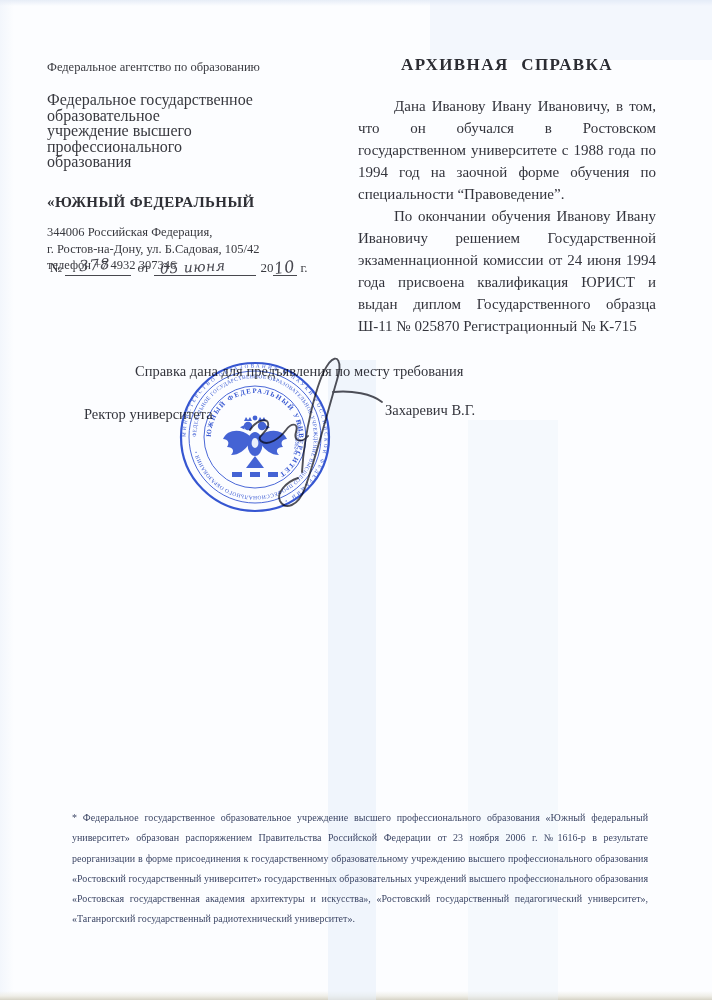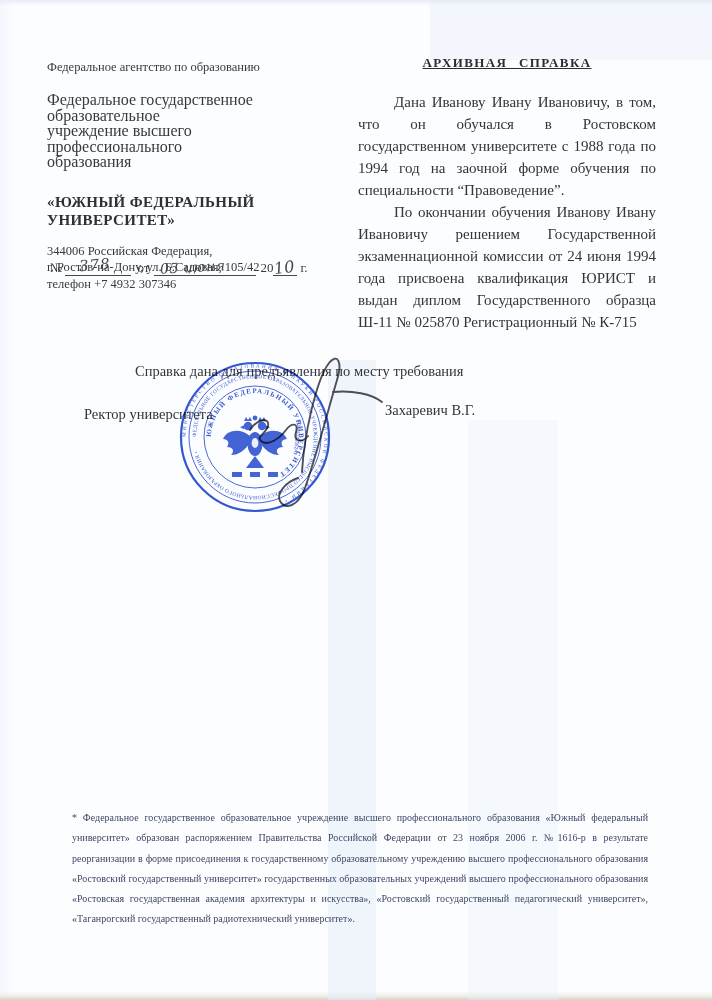--- a/index.html
+++ b/index.html
@@ -41,22 +41,22 @@
     font-family:"DejaVu Serif", serif;font-style:italic;color:#47474f;
     position:absolute;white-space:nowrap;
   }
   .hand-no{left:14px;bottom:1px;font-size:15px;transform:rotate(-5deg);letter-spacing:1px;}
   .hand-date{left:6px;bottom:0px;font-size:14px;transform:rotate(-3deg);letter-spacing:.5px;}
   .hand-year{left:1px;bottom:-2px;font-size:16px;transform:rotate(-8deg);}
 
   
   .rc{position:absolute;left:358px;top:55px;width:298px;color:#33343c;}
   .rc .title{
-    text-align:center;font-weight:bold;font-size:13px;letter-spacing:1.4px;
-    word-spacing:7px;color:#2c2d33;text-decoration:underline;
+    text-align:center;font-weight:bold;font-size:17px;letter-spacing:1.4px;
+    word-spacing:7px;color:#2c2d33;
   }
   .rc .body{margin-top:20px;}
   .rc p{
     margin:0;font-size:15px;line-height:22px;text-align:justify;text-indent:36px;
   }
 
   .issuance{
     position:absolute;left:135px;top:363px;font-size:14.5px;color:#33343c;white-space:nowrap;
   }
   .sigrow-title{position:absolute;left:84px;top:406px;font-size:14.5px;color:#33343c;white-space:nowrap;}
@@ -86,21 +86,20 @@
 
 <div class="lh">
   <div class="agency">Федеральное агентство по образованию</div>
   <div class="inst">
     <div>Федеральное государственное образовательное</div>
     <div>учреждение высшего профессионального</div>
     <div>образования</div>
   </div>
   <div class="uni">
     <div>«ЮЖНЫЙ ФЕДЕРАЛЬНЫЙ</div>
-    <div>УНИВЕРСИТЕТ»</div>
   </div>
   <div class="addr">
     <div>344006 Российская Федерация,</div>
     <div>г. Ростов-на-Дону, ул. Б.Садовая, 105/42</div>
     <div>телефон +7 4932 307346</div>
   </div>
 </div>
 
 <div class="refline">
   <span class="lbl">№</span>

